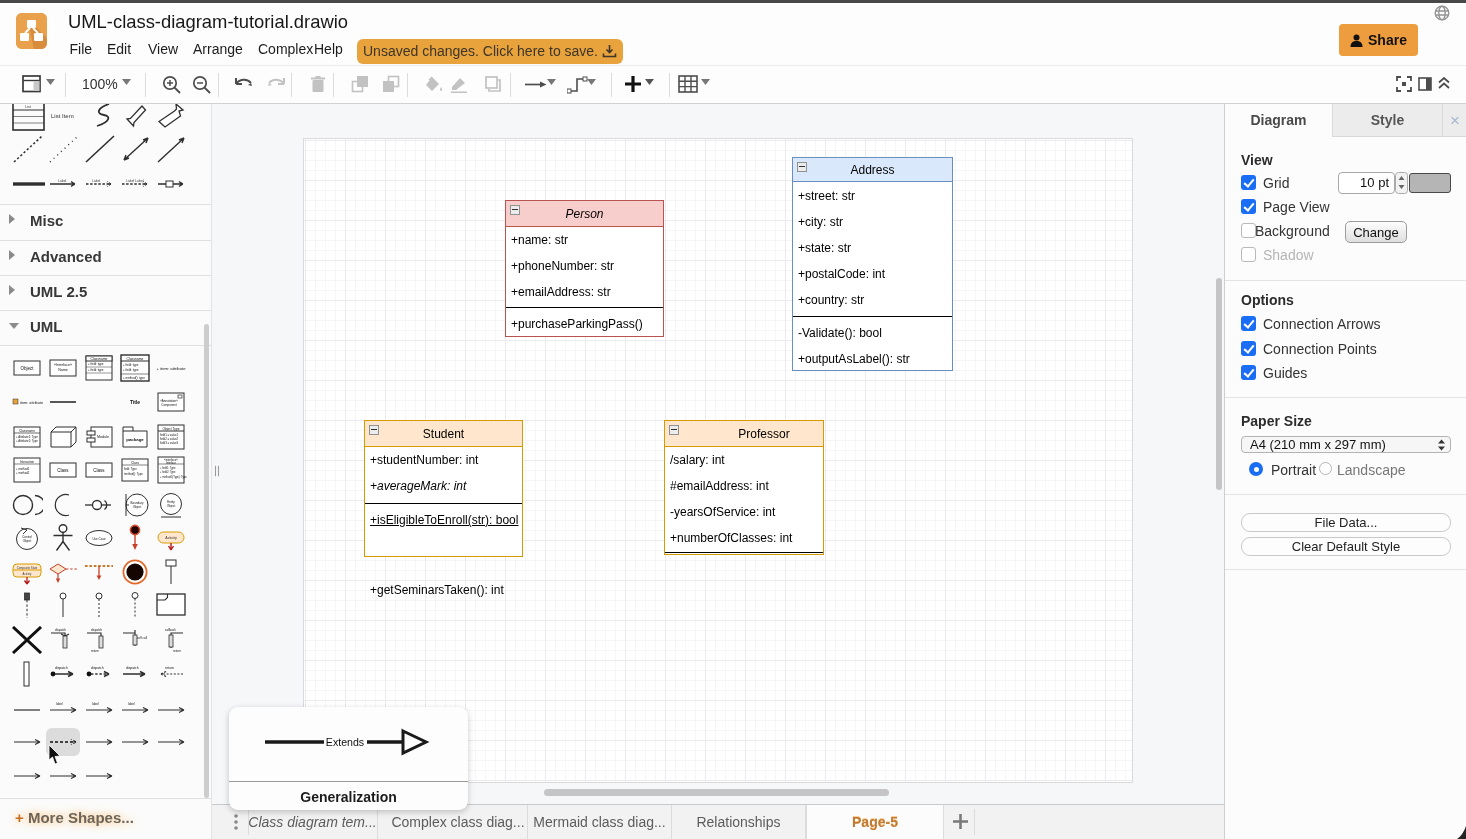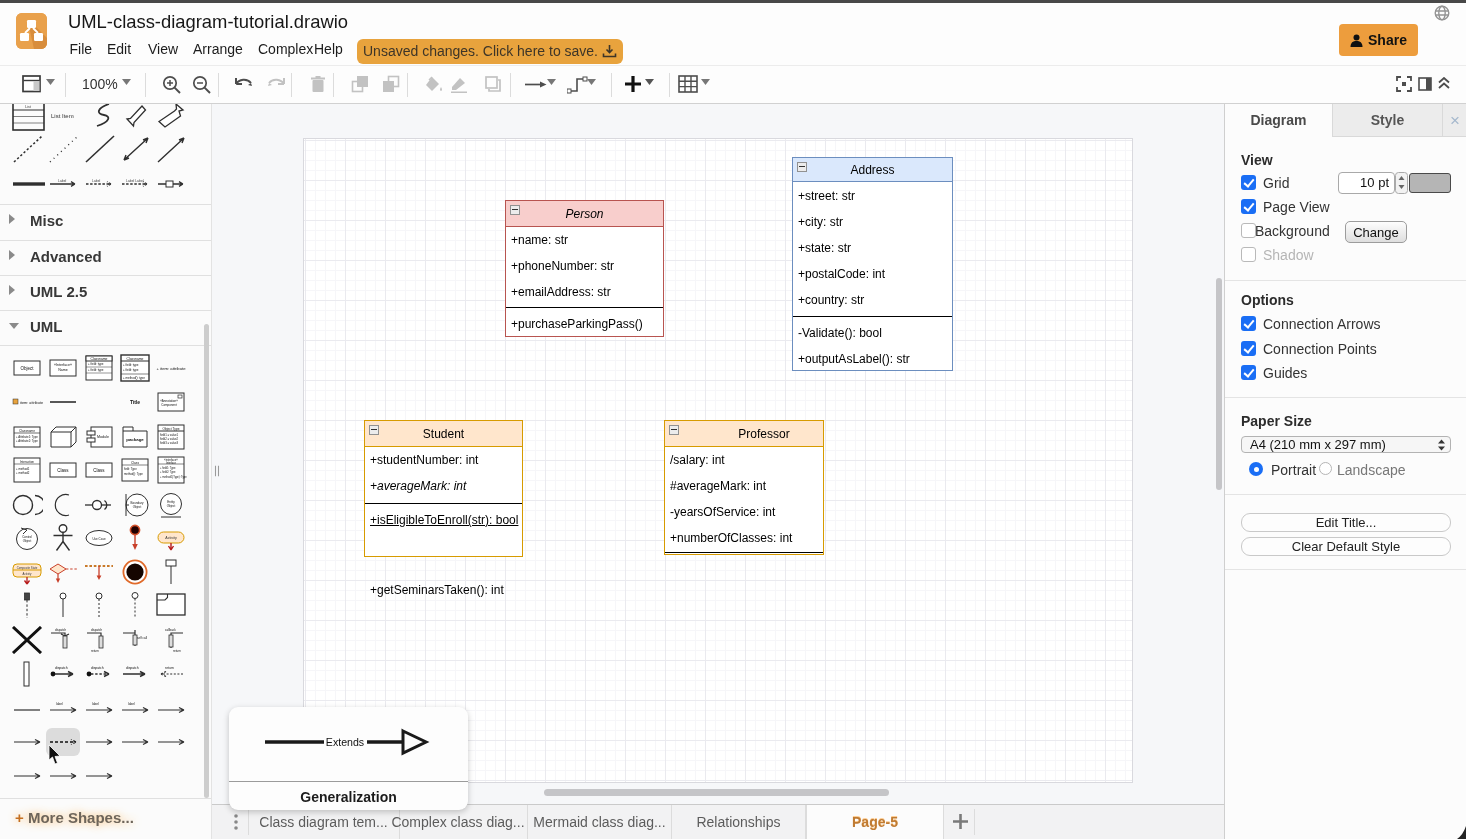--- a/index.html
+++ b/index.html
@@ -576,21 +576,21 @@
           <div class="row" style="top:31px;">+studentNumber: int</div>
           <div class="row" style="top:57px;font-style:italic;">+averageMark: int</div>
           <div class="sep" style="top:82px"></div>
           <div class="row" style="top:91px;text-decoration:underline;">+isEligibleToEnroll(str): bool</div>
           <div class="row" style="top:117px;margin-top:44px;">+getSeminarsTaken(): int</div>
         </div>
         <div class="uml" style="left:452px;top:316px;width:160px;height:135px;border:1px solid #d79b00;">
           <div class="hd" style="height:26px;line-height:26px;background:#ffe6cc;border-bottom:1px solid #d79b00;padding-left:40px;">Professor</div>
           <div class="min"></div>
           <div class="row" style="top:31px;">/salary: int</div>
-          <div class="row" style="top:57px;">#averageMark: int</div>
+          <div class="row" style="top:57px;">#emailAddress: int</div>
           <div class="row" style="top:83px;">-yearsOfService: int</div>
           <div class="row" style="top:109px;">+numberOfClasses: int</div>
           <div class="sep" style="top:131px"></div>
         </div>
         <div id="hscroll"></div>
         <div id="vscroll"></div>
       </div>
       <div id="tooltip">
 <svg style="position:absolute;left:0;top:0" width="239" height="74" viewBox="0 0 239 74">
 <path d="M36 35 L95 35" stroke="#1a1a1a" stroke-width="3.4"></path>
@@ -635,33 +635,33 @@
         <div class="abs" style="left:16px;top:332px;width:210px;height:17px;background:#f6f6f6;border:1px solid #b3b3b3;border-radius:4px;font-size:13px;color:#111;line-height:15px;padding-left:8px;">A4 (210 mm x 297 mm)
 <svg style="position:absolute;right:4px;top:2px" width="9" height="12" viewBox="0 0 9 12">
             <path d="M1 4.5 L4.5 0.5 L8 4.5 Z M1 7.5 L4.5 11.5 L8 7.5 Z" fill="#333"></path>
           </svg></div>
         <div class="abs" style="left:24px;top:358px;width:14px;height:14px;border-radius:50%;background:#1a6ef5;"></div>
         <div class="abs" style="left:28.5px;top:362.5px;width:5px;height:5px;border-radius:50%;background:#fff;"></div>
         <div class="rlabel" style="left:46px;top:358px;">Portrait</div>
         <div class="abs" style="left:94px;top:358px;width:13px;height:13px;border-radius:50%;background:#fff;border:1px solid #b5b5b5;"></div>
         <div class="rlabel" style="left:112px;top:358px;color:#777">Landscape</div>
         <div class="rhr" style="top:390px"></div>
-        <div class="rbtn" style="top:409px;">Edit Title...</div>
+        <div class="rbtn" style="top:409px;">File Data...</div>
         <div class="rbtn" style="top:433px;">Clear Default Style</div>
         <div class="rhr" style="top:465px"></div>
       </div>
     </div>
     <div class="abs" id="footer">
       <svg class="abs" style="left:232px;top:8px" width="8" height="18" viewBox="0 0 8 18">
         <circle cx="4" cy="3" r="1.8" fill="#888"></circle>
         <circle cx="4" cy="9" r="1.8" fill="#888"></circle>
         <circle cx="4" cy="15" r="1.8" fill="#888"></circle>
       </svg>
       <div class="abs" style="left:248px;top:4px;width:1px;height:26px;background:#dcdcdc;"></div>
-      <div class="ftab" style="left:248px;width:152px;">Class diagram tem...</div>
+      <div class="ftab" style="left:248px;width:130px;font-style:italic;">Class diagram tem...</div>
       <div class="ftab" style="left:389px;width:139px;">Complex class diag...</div>
       <div class="ftab" style="left:528px;width:144px;">Mermaid class diag...</div>
       <div class="ftab" style="left:672px;width:134px;">Relationships</div>
       <div class="ftab" style="left:806px;width:138px;background:#fcfcfc;color:#bf7b33;font-weight:700;border-left:1px solid #dcdcdc;text-shadow:0 -1px 0 rgba(255,165,60,0.55);">Page-5</div>
       <svg class="abs" style="left:953px;top:9px" width="15" height="15" viewBox="0 0 15 15">
         <path d="M7.5 0 L7.5 15 M0 7.5 L15 7.5" stroke="#7a7a7a" stroke-width="2.6"></path>
       </svg>
       <div class="abs" style="left:974px;top:4px;width:1px;height:26px;background:#dcdcdc;"></div>
     </div>
     <svg class="abs" style="left:1457px;top:826px;z-index:80" width="9" height="13" viewBox="0 0 9 13">

